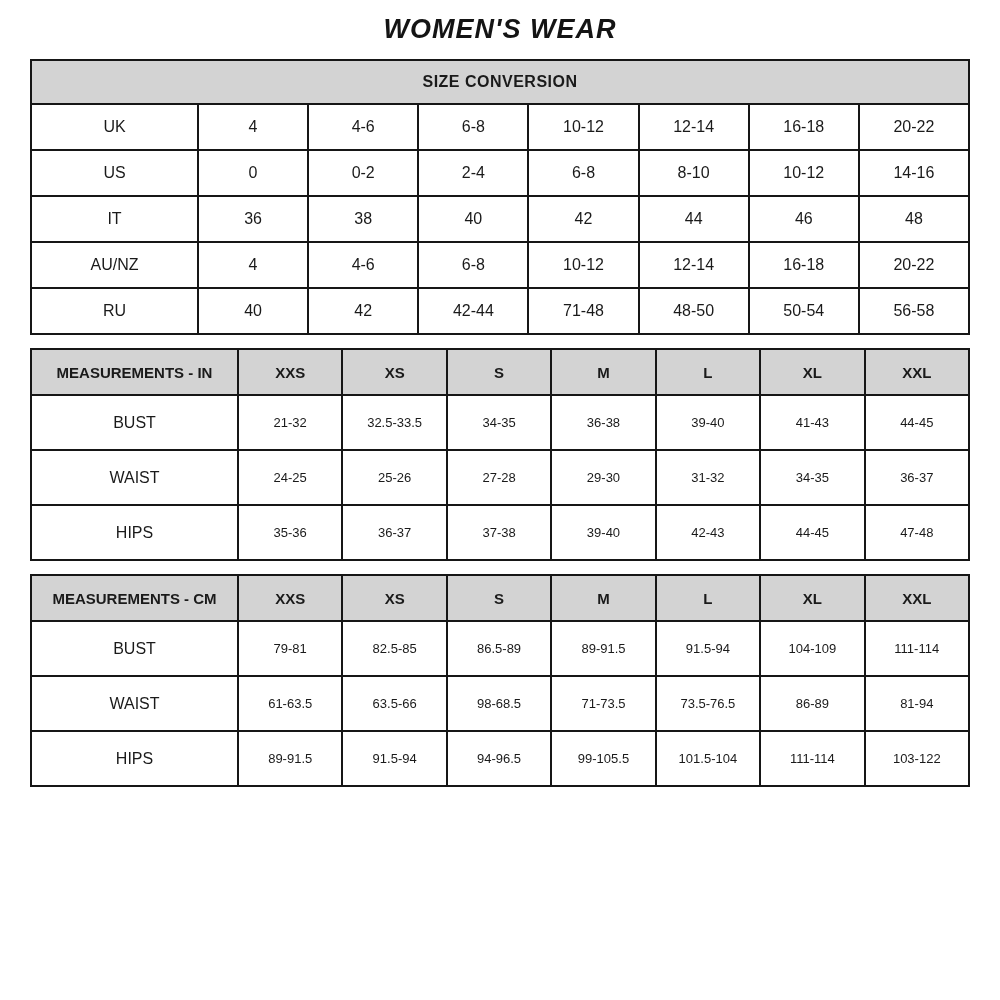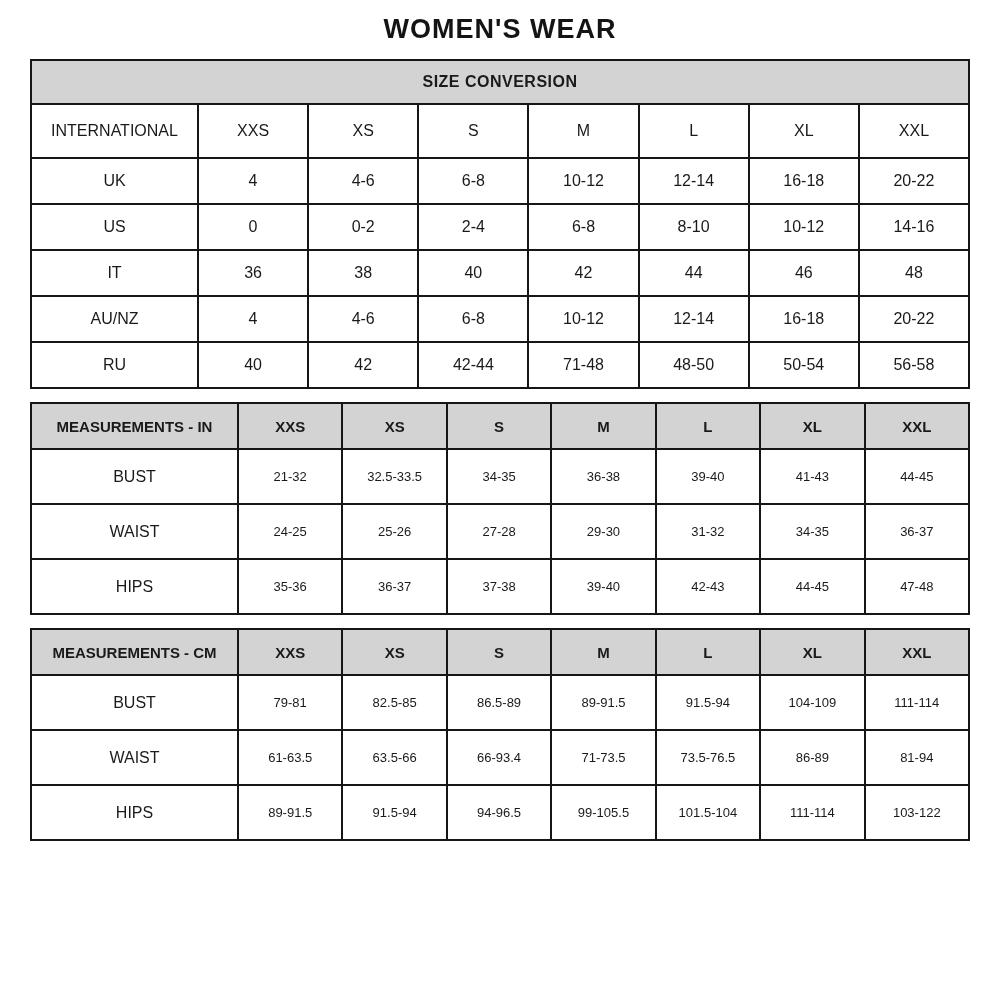--- a/index.html
+++ b/index.html
@@ -15,20 +15,21 @@
     height: 1000px;
     padding: 12px 30px 10px 30px;
   }
   h1.page-title {
     text-align: center;
     font-size: 27px;
     font-weight: 700;
     letter-spacing: 1px;
     margin: 2px 0 14px 0;
     color: #141414;
+    font-style: italic;
   }
   table {
     width: 100%;
     border-collapse: collapse;
     table-layout: fixed;
     margin-bottom: 13px;
     padding-left: 38px;
   }
   table, th, td {
     border: 2px solid #161616;
@@ -98,30 +99,20 @@
         <col>
         <col>
         <col>
         <col>
       </colgroup>
   <tbody>
         <tr>
           <th colspan="8" class="banner">SIZE CONVERSION</th>
         </tr>
         <tr>
-          <th class="label-col">INTERNATIONAL</th>
-          <th class="size-col">XXS</th>
-          <th class="size-col">XS</th>
-          <th class="size-col">S</th>
-          <th class="size-col">M</th>
-          <th class="size-col">L</th>
-          <th class="size-col">XL</th>
-          <th class="size-col">XXL</th>
-        </tr>
-        <tr>
           <td class="row-label">UK</td>
           <td class="cell-value">4</td>
           <td class="cell-value">4-6</td>
           <td class="cell-value">6-8</td>
           <td class="cell-value">10-12</td>
           <td class="cell-value">12-14</td>
           <td class="cell-value">16-18</td>
           <td class="cell-value">20-22</td>
         </tr>
         <tr>
@@ -251,21 +242,21 @@
           <td class="cell-value">86.5-89</td>
           <td class="cell-value">89-91.5</td>
           <td class="cell-value">91.5-94</td>
           <td class="cell-value">104-109</td>
           <td class="cell-value">111-114</td>
         </tr>
         <tr>
           <td class="row-label">WAIST</td>
           <td class="cell-value">61-63.5</td>
           <td class="cell-value">63.5-66</td>
-          <td class="cell-value">66-93.4</td>
+          <td class="cell-value">98-68.5</td>
           <td class="cell-value">71-73.5</td>
           <td class="cell-value">73.5-76.5</td>
           <td class="cell-value">86-89</td>
           <td class="cell-value">81-94</td>
         </tr>
         <tr>
           <td class="row-label">HIPS</td>
           <td class="cell-value">89-91.5</td>
           <td class="cell-value">91.5-94</td>
           <td class="cell-value">94-96.5</td>

